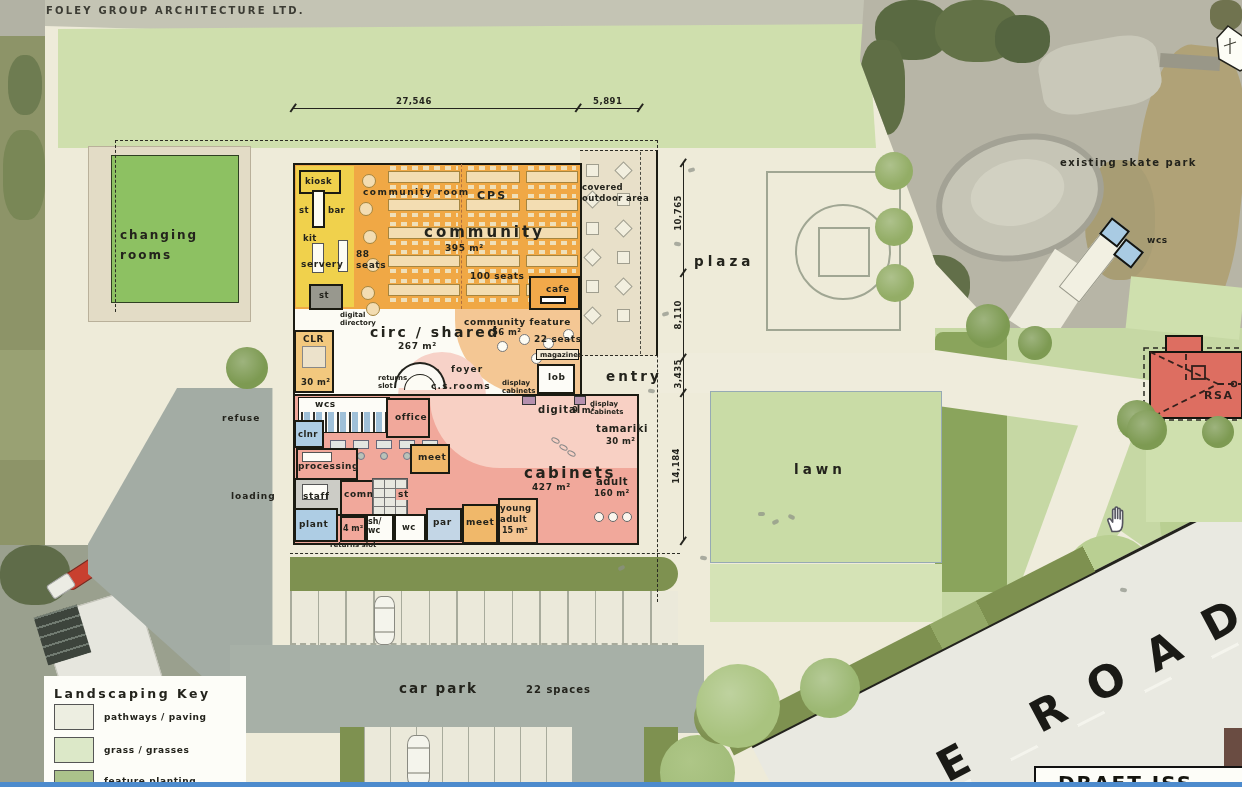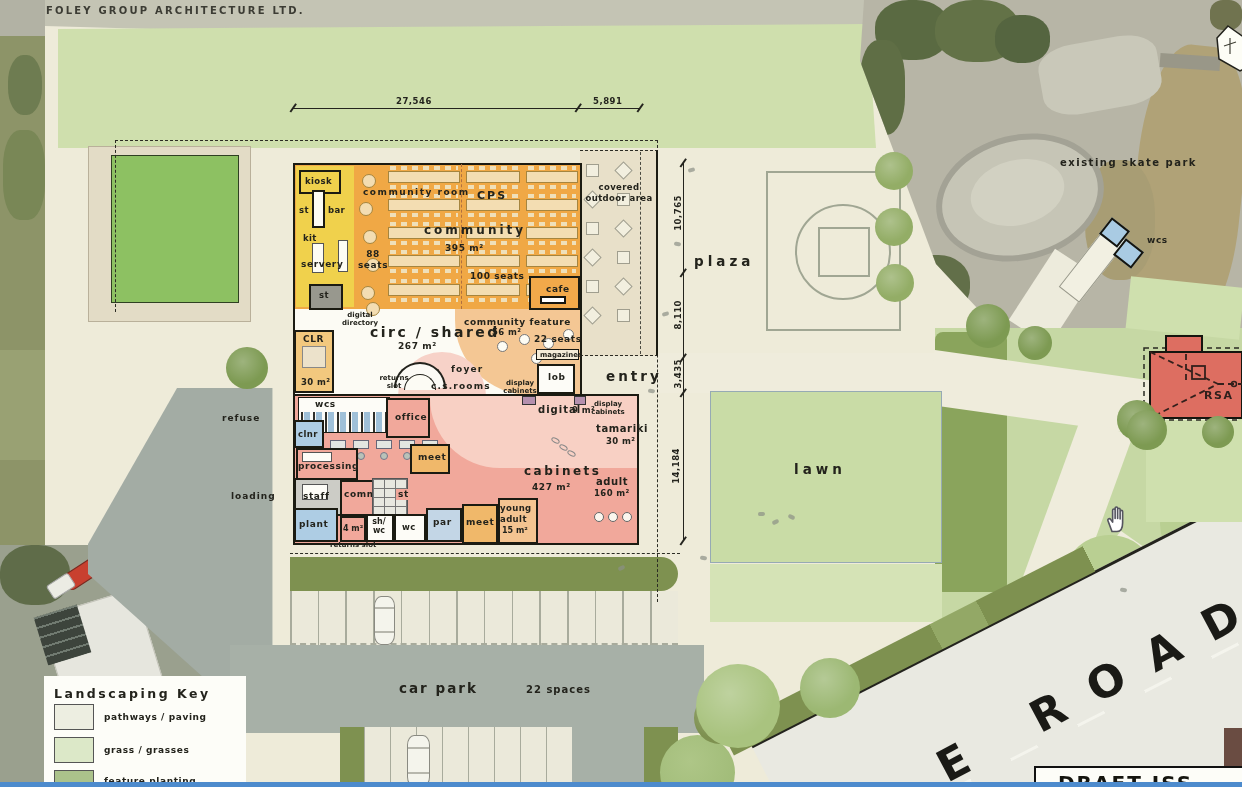--- a/index.html
+++ b/index.html
@@ -2,26 +2,26 @@
 <html><head>
 <meta charset="utf-8">
 <style>
   html,body{margin:0;padding:0;background:#888}
   #page{position:relative;width:1242px;height:787px;overflow:hidden;background:#eeebd9;
         font-family:"DejaVu Sans",sans-serif;}
   .a{position:absolute;box-sizing:border-box}
   .lb{position:absolute;font-weight:700;color:#23231c;letter-spacing:1px;font-size:10px;
       line-height:1.25;white-space:nowrap;box-sizing:border-box}
   .big{font-size:13.5px;letter-spacing:3px}
-  .huge{font-size:12px;letter-spacing:3px}
+  .huge{font-size:15px;letter-spacing:3px}
   .med{font-size:11px;letter-spacing:1.5px}
   .sm{font-size:8.5px;letter-spacing:.4px}
   .s9{font-size:9px;letter-spacing:.6px}
   .tn{font-size:7px;letter-spacing:0;line-height:1.15}
-  .wrap{white-space:normal;text-align:center}
+  .wrap{white-space:normal;}
   .vtx{writing-mode:vertical-rl;transform:rotate(180deg)}
   .dimtxt{position:absolute;font-size:8.5px;font-weight:700;color:#24241e;letter-spacing:.5px;white-space:nowrap}
   .wall{border:2.5px solid #1b1b12}
   .rm{border:2px solid #1b1b12}
   .dashv{border-left:1.5px dashed #2c2c24}
   .dashh{border-top:1.5px dashed #2c2c24}
 </style>
 </head>
 <body>
 
@@ -349,20 +349,21 @@
   <div class="lb sm" style="left:594px;top:488px">160 m²</div>
   <div class="lb s9" style="left:596px;top:423px;font-size:10px">tamariki</div>
   <div class="lb sm" style="left:606px;top:436px">30 m²</div>
   <div class="a" style="left:522px;top:396px;width:14px;height:9px;background:#b490ae;border:1px solid #333"></div>
   <div class="a" style="left:574px;top:396px;width:12px;height:9px;background:#b490ae;border:1px solid #333"></div>
   <div class="lb s9" style="left:538px;top:404px;font-size:10px;letter-spacing:1px">digital</div>
   <div class="lb sm" style="left:572px;top:405px">9 m²</div>
   <div class="lb tn wrap" style="left:590px;top:400px;width:36px">display cabinets</div>
   <div class="lb tn" style="left:330px;top:541px">returns slot</div>
 
+  <div class="lb big wrap" style="left:120px;top:225px;width:110px;font-size:12px;letter-spacing:2px;line-height:1.7">changing rooms</div>
   <div class="lb s9" style="left:222px;top:413px;letter-spacing:1px">refuse</div>
   <div class="lb s9" style="left:231px;top:491px;letter-spacing:1px">loading</div>
   <div class="lb big" style="left:694px;top:253px;letter-spacing:4px">plaza</div>
   <div class="lb big" style="left:606px;top:368px">entry</div>
   <div class="lb big" style="left:794px;top:461px;letter-spacing:4px">lawn</div>
   <div class="lb big" style="left:399px;top:680px;letter-spacing:2px">car park</div>
   <div class="lb" style="left:526px;top:684px;font-size:10px">22 spaces</div>
   <div class="lb" style="left:1060px;top:157px;font-size:10px;letter-spacing:1.5px">existing skate park</div>
   <div class="lb s9" style="left:1147px;top:235px">wcs</div>
 

